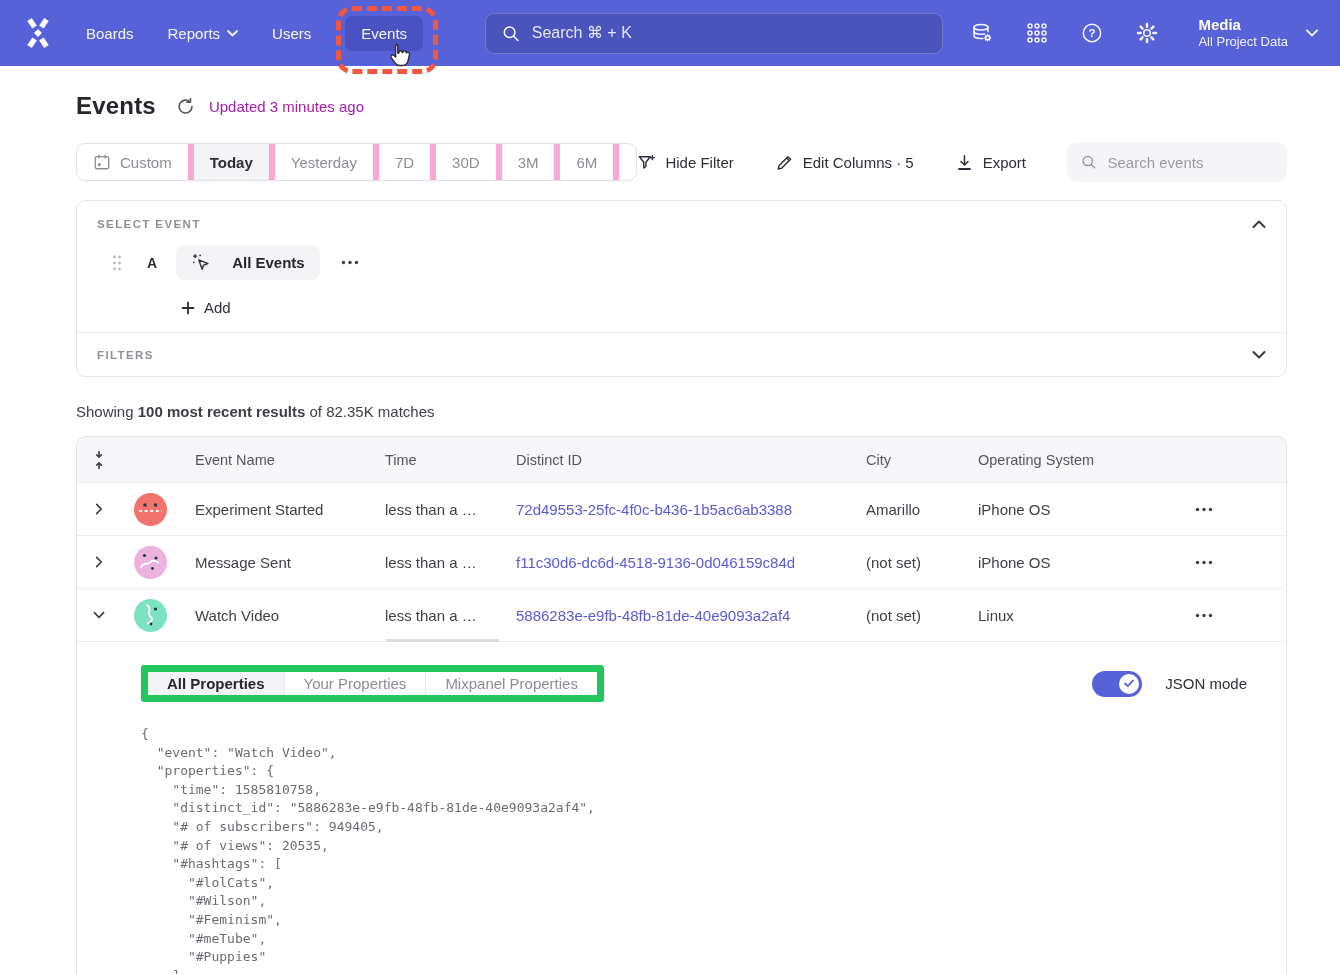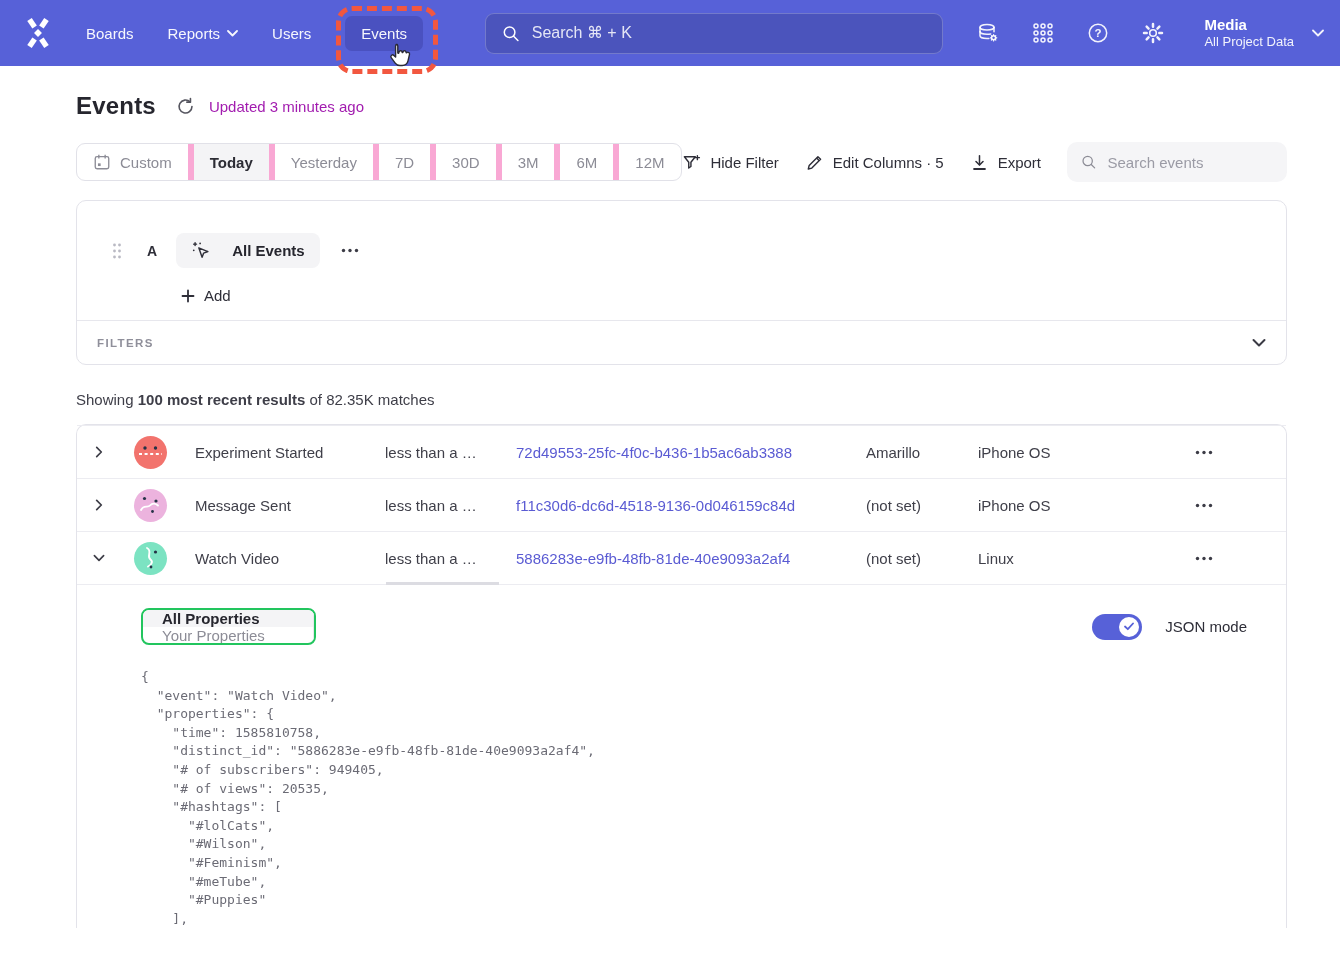--- a/index.html
+++ b/index.html
@@ -1,20 +1,20 @@
 <!DOCTYPE html>
 <html><head>
 <meta charset="utf-8">
 <style>
   * { box-sizing: border-box; margin: 0; padding: 0; }
   html, body { width: 1340px; height: 974px; overflow: hidden; background: #fff;
     font-family: "Liberation Sans", "DejaVu Sans", sans-serif; color: #2e2e38; }
 
   
-  .navbar { position: relative; height: 66px; background: #5761d8; display: flex; align-items: center; padding: 0 16px 0 20px; }
+  .navbar { position: relative; height: 66px; background: #5761d8; display: flex; align-items: center; padding: 0 22px 0 20px; }
   .logo { width: 36px; height: 36px; margin-right: 30px; flex: none; }
   .nav-item { color: rgba(255,255,255,.95); font-size: 15px; margin-right: 34px; display: flex; align-items: center; gap: 7px; cursor: pointer; white-space: nowrap; }
   .nav-item.active { background: #4a51c0; padding: 9px 16px; border-radius: 7px; margin-right: 0; }
   .events-wrap { position: relative; margin-right: 26px; }
   .nav-search { display: flex; align-items: center; gap: 12px; width: 458px; height: 41px; margin-left: 36px;
     background: rgba(0,0,0,.13); border: 1px solid rgba(255,255,255,.22); border-radius: 9px; padding: 0 16px; }
   .nav-search input { background: transparent; border: none; outline: none; color: #fff; font-size: 16px; width: 100%; font-family: inherit; }
   .nav-search input::placeholder { color: rgba(255,255,255,.85); }
   .nav-right { margin-left: auto; display: flex; align-items: center; gap: 31px; }
   .nav-icon { width: 24px; height: 24px; cursor: pointer; }
@@ -32,21 +32,21 @@
   .title-row { display: flex; align-items: center; gap: 14px; }
   .page-title { font-size: 24px; font-weight: 700; color: #26262e; letter-spacing: .2px; }
   .refresh-btn { width: 19px; height: 19px; cursor: pointer; margin-left: 6px; }
   .updated-text { color: #a21caf; font-size: 15px; }
 
   .toolbar-row { margin-top: 22px; display: flex; align-items: center; }
   .segmented { display: flex; align-items: stretch; border: 1px solid #e1e1e8; border-radius: 9px; overflow: hidden; height: 38px; background: #fff; }
   .segment { display: flex; align-items: center; gap: 9px; padding: 0 16px; font-size: 15px; color: #8c8c96; cursor: pointer; border-right: 6px solid #f9a8d4; white-space: nowrap; }
   .segment:last-child { border-right: none; }
   .segment.selected { background: #f4f4f6; color: #2c2c34; font-weight: 700; }
-  .toolbar-right { margin-left: auto; display: flex; align-items: center; gap: 26px; justify-content: center; }
+  .toolbar-right { margin-left: auto; display: flex; align-items: center; gap: 41px; justify-content: center; }
   .tool-btn { display: flex; align-items: center; gap: 9px; font-size: 15px; font-weight: 500; color: #2e2e38; cursor: pointer; white-space: nowrap; }
   .tool-icon { width: 19px; height: 19px; }
   .search-events { display: flex; align-items: center; gap: 11px; width: 220px; height: 40px; background: #f5f5f7; border-radius: 10px; padding: 0 14px; }
   .search-events input { border: none; outline: none; background: transparent; font-size: 15px; color: #42424c; width: 100%; font-family: inherit; }
   .search-events input::placeholder { color: #9b9ba5; }
 
   
   .query-card { margin-top: 18px; border: 1px solid #e3e3ea; border-radius: 10px; }
   .qc-section { padding: 17px 20px 16px 20px; }
   .qc-label-row { display: flex; align-items: center; }
@@ -77,21 +77,21 @@
   .avatar { width: 33px; height: 33px; border-radius: 50%; display: flex; align-items: center; justify-content: center; margin: 0 auto; }
   .avatar svg { width: 33px; height: 33px; }
   .distinct-link { color: #5a5bd3; cursor: pointer; }
   .row-actions { display: flex; justify-content: center; cursor: pointer; }
   .row-actions svg { width: 18px; height: 5px; }
 
   
   .detail-panel { position: relative; border-top: 1px solid #ececf1; padding: 23px 20px 0 64px; }
   .time-scroll-indicator { position: absolute; left: 309px; top: -3px; width: 113px; height: 3px; background: #dcdce2; }
   .detail-top { display: flex; align-items: center; }
-  .tabs { display: flex; border: 2px solid #22c55e; border-radius: 8px; overflow: hidden; height: 37px; flex-direction: column; }
+  .tabs { display: flex; border: 7px solid #22c55e; border-radius: 3px; overflow: hidden; height: 37px; }
   .tab { display: flex; align-items: center; padding: 0 19px; font-size: 15px; color: #8c8c96; border-right: 1px solid #e7e7ed; cursor: pointer; white-space: nowrap; }
   .tab:last-child { border-right: none; }
   .tab.active { background: #f4f4f6; color: #26262e; font-weight: 700; }
   .json-toggle-group { margin-left: auto; display: flex; align-items: center; gap: 23px; padding-right: 19px; }
   .toggle { position: relative; width: 50px; height: 26px; border-radius: 13px; background: #5761d8; cursor: pointer; }
   .toggle-knob { position: absolute; right: 3px; top: 3px; width: 20px; height: 20px; border-radius: 50%; background: #fff; display: flex; align-items: center; justify-content: center; }
   .toggle-knob svg { width: 10px; height: 9px; }
   .json-mode-label { font-size: 15px; font-weight: 500; color: #2e2e38; }
   .json-block { margin-top: 23px; font-family: "DejaVu Sans Mono", "Liberation Mono", monospace; font-size: 13px; line-height: 18.6px; color: #6b6b75; white-space: pre; }
 </style>
@@ -255,20 +255,26 @@
             <circle cx="8.6" cy="8.6" r="6" fill="none" stroke="#8c8c96" stroke-width="1.6"></circle>
             <line x1="13.2" y1="13.2" x2="17.6" y2="17.6" stroke="#8c8c96" stroke-width="1.6" stroke-linecap="round"></line>
           </svg>
         <input type="text" placeholder="Search events" style="">
       </div>
     </div>
   </div>
 
   <div class="query-card">
     <div class="qc-section">
+      <div class="qc-label-row">
+        <div class="qc-label">SELECT EVENT</div>
+        <svg class="panel-chevron" viewBox="0 0 14 9">
+            <polyline points="1.5,7 7,1.5 12.5,7" fill="none" stroke="#3a3a44" stroke-width="2" stroke-linecap="round" stroke-linejoin="round"></polyline>
+          </svg>
+      </div>
       <div class="event-row">
         <svg class="drag-handle" viewBox="0 0 10 16" fill="#b9b9c3">
           <circle cx="2.5" cy="2" r="1.4"></circle>
             <circle cx="7.5" cy="2" r="1.4"></circle>
           <circle cx="2.5" cy="8" r="1.4"></circle>
             <circle cx="7.5" cy="8" r="1.4"></circle>
           <circle cx="2.5" cy="14" r="1.4"></circle>
             <circle cx="7.5" cy="14" r="1.4"></circle>
         </svg>
         <div class="step-letter">A</div>
@@ -300,20 +306,35 @@
           <polyline points="1.5,2 7,7.5 12.5,2" fill="none" stroke="#3a3a44" stroke-width="2" stroke-linecap="round" stroke-linejoin="round"></polyline>
         </svg>
     </div>
   </div>
 
   <div class="showing-line">
     <span>Showing </span><b>100 most recent results</b><span> of 82.35K matches</span>
   </div>
 
   <div class="table-card">
+    <div class="tgrid thead">
+      <div class="collapse-all">
+        <svg width="14" height="20" viewBox="0 0 14 20" fill="none" stroke="#3c3c46" stroke-width="1.6" stroke-linecap="round" stroke-linejoin="round">
+          <path d="M7 1.5v5.5M4.6 4.8L7 7.2l2.4-2.4"></path>
+          <path d="M7 18.5V13M4.6 15.2L7 12.8l2.4 2.4"></path>
+        </svg>
+      </div>
+      <div class="th"></div>
+      <div class="th">Event Name</div>
+      <div class="th">Time</div>
+      <div class="th">Distinct ID</div>
+      <div class="th">City</div>
+      <div class="th">Operating System</div>
+      <div class="th"></div>
+    </div>
 
     <div class="tgrid trow">
       <div class="expander">
         <svg viewBox="0 0 8 13" fill="none" stroke="#3c3c46" stroke-width="1.8" stroke-linecap="round" stroke-linejoin="round">
             <polyline points="1.5,1.5 6.5,6.5 1.5,11.5"></polyline>
           </svg>
       </div>
       <div>
           <div class="avatar" style="background:#f2736d">
         <svg viewBox="0 0 33 33">

